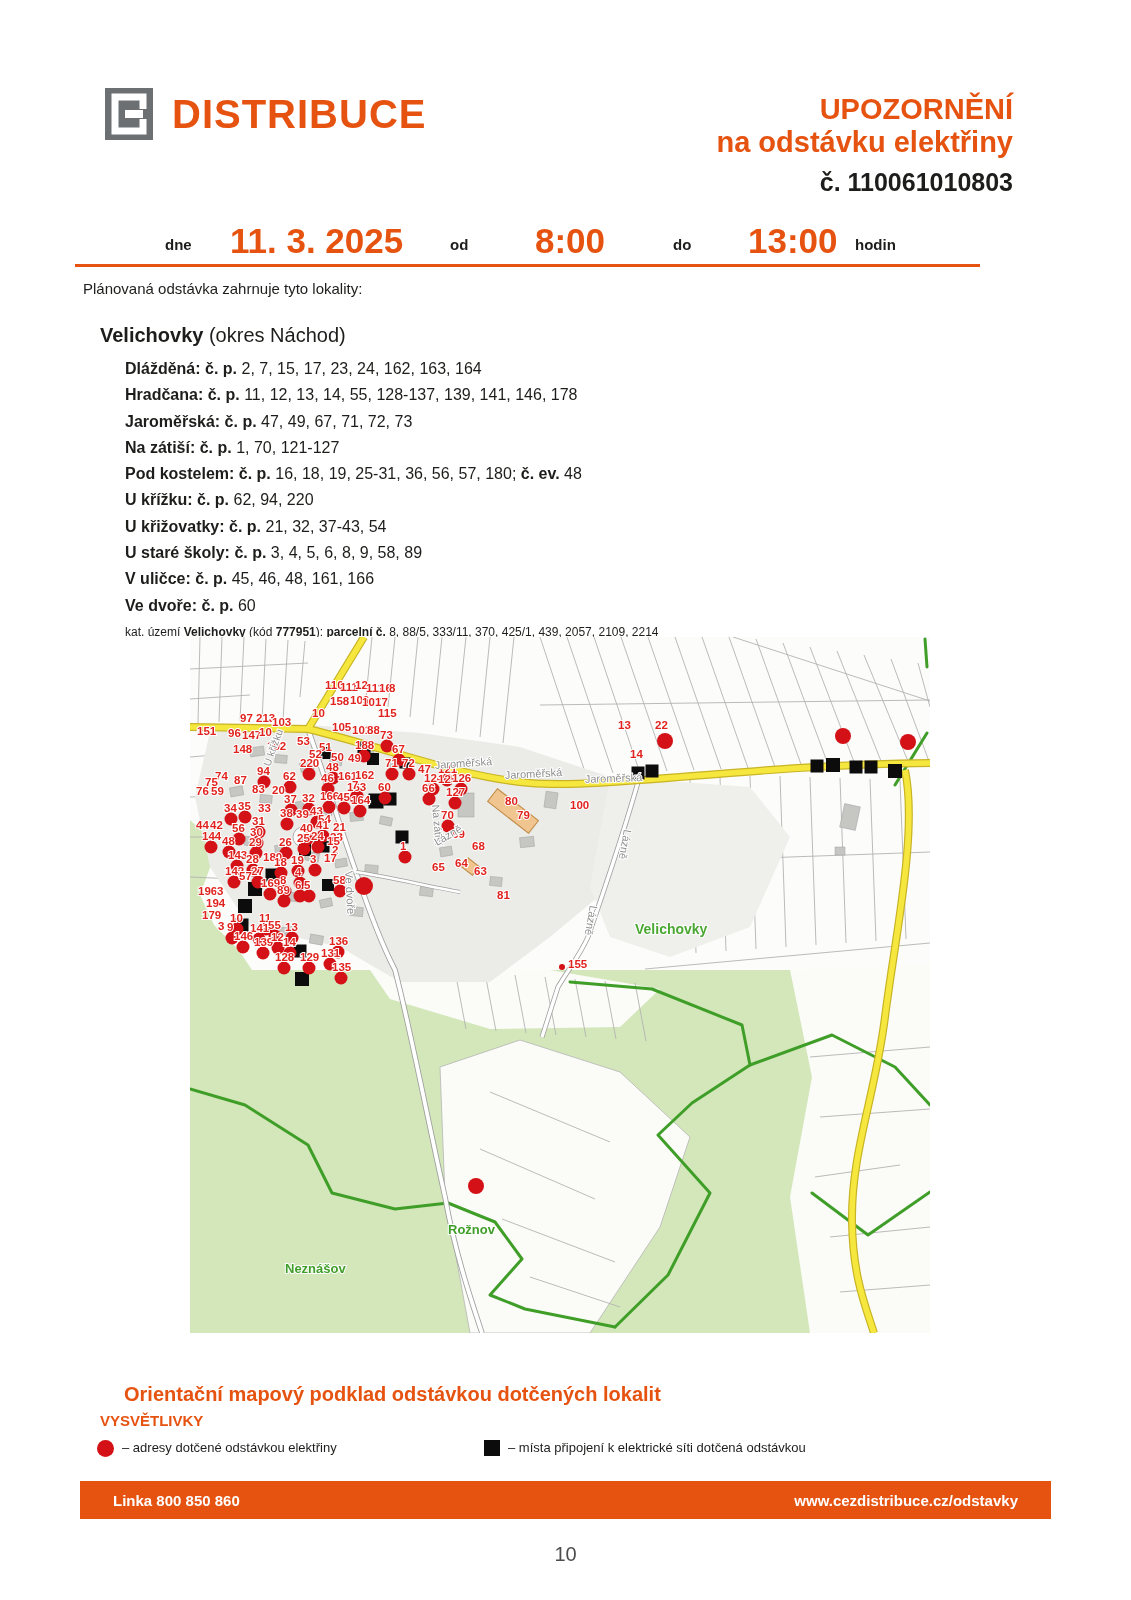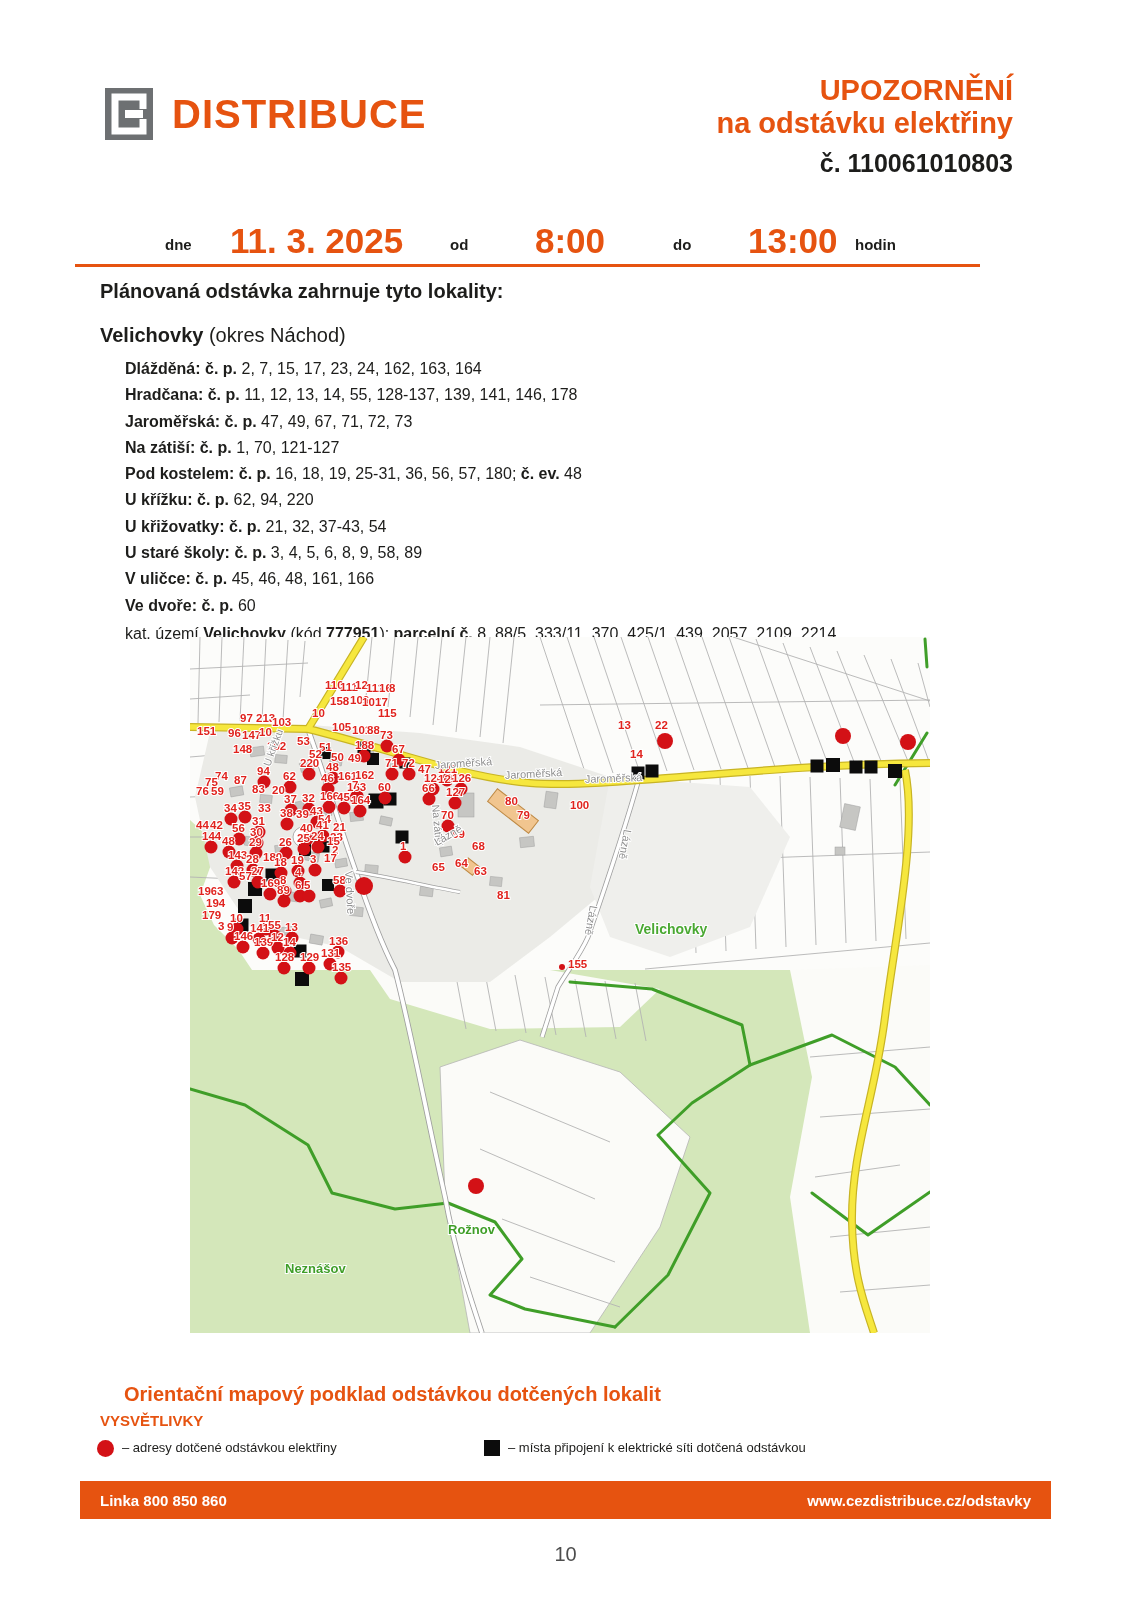--- a/index.html
+++ b/index.html
@@ -3,49 +3,49 @@
 <meta charset="utf-8">
 <style>
   html,body{margin:0;padding:0;background:#ffffff;}
   #page{position:relative;width:1131px;height:1600px;background:#ffffff;overflow:hidden;
         font-family:"Liberation Sans","DejaVu Sans",sans-serif;color:#1d1d1b;}
   .abs{position:absolute;}
   
   #logo-box{left:105px;top:88px;width:48px;height:52px;}
   #logo-text{left:172px;top:92px;font-size:40px;font-weight:bold;letter-spacing:1px;}
   .orange{color:#E65310;}
-  #notice{right:118px;top:74px;text-align:right;line-height:33px;}
+  #notice{right:118px;top:93px;text-align:right;line-height:33px;}
   #notice .n1,#notice .n2{font-size:29px;font-weight:bold;color:#E65310;}
   #notice .n3{font-size:25px;font-weight:bold;color:#1d1d1b;margin-top:7px;}
   
   .sched-small{font-size:15px;font-weight:bold;color:#1d1d1b;top:236px;}
   .sched-big{font-size:35px;font-weight:bold;color:#E65310;top:221px;}
   #rule{left:75px;top:264px;width:905px;height:3px;background:#E65310;}
-  #intro{left:100px;top:280px;font-size:20px;font-weight:bold;}
+  #intro{left:83px;top:280px;font-size:15px;font-weight:normal;}
   #locality{left:100px;top:324px;font-size:20px;}
   #locality b{font-weight:bold;}
   #street-list{left:125px;top:356px;width:880px;font-size:16px;line-height:26.3px;}
   .street-line b{font-weight:bold;}
-  #cadastre{left:125px;top:625px;width:900px;font-size:16px;}
+  #cadastre{left:125px;top:625px;width:900px;font-size:12px;}
   #cadastre b{font-weight:bold;}
   
   #map-wrap{left:190px;top:637px;width:740px;height:696px;background:#fcfcfa;}
   #map-wrap svg{display:block;}
   
   #caption-title{left:100px;top:1383px;font-size:20px;font-weight:bold;color:#E65310;margin-left:24px;}
   #legend-title{left:100px;top:1412px;font-size:15px;font-weight:bold;color:#E65310;}
   .legend-item{top:1440px;font-size:13px;display:flex;gap:8px;}
   #legend-item-1{left:97px;}
   #legend-item-2{left:484px;}
   .sym-dot{width:17px;height:17px;border-radius:50%;background:#d31116;display:inline-block;}
   .sym-square{width:16px;height:16px;background:#0c0c0c;display:inline-block;}
   
   #footer-bar{left:80px;top:1481px;width:971px;height:38px;background:#E65310;color:#fff;
               display:flex;align-items:center;justify-content:space-between;
-              padding:0 20px;box-sizing:border-box;font-size:15px;font-weight:bold;}
+              padding:0 33px;box-sizing:border-box;font-size:15px;font-weight:bold;}
   #page-number{left:0;top:1543px;width:1131px;text-align:center;font-size:20px;color:#4d4d4d;}
 </style>
 </head>
 <body>
 
 <div id="page">
 
   <div class="abs" id="logo-box">
     <svg width="48" height="52" viewBox="0 0 48 52">
       <rect width="48" height="52" fill="#6d7072"></rect>

